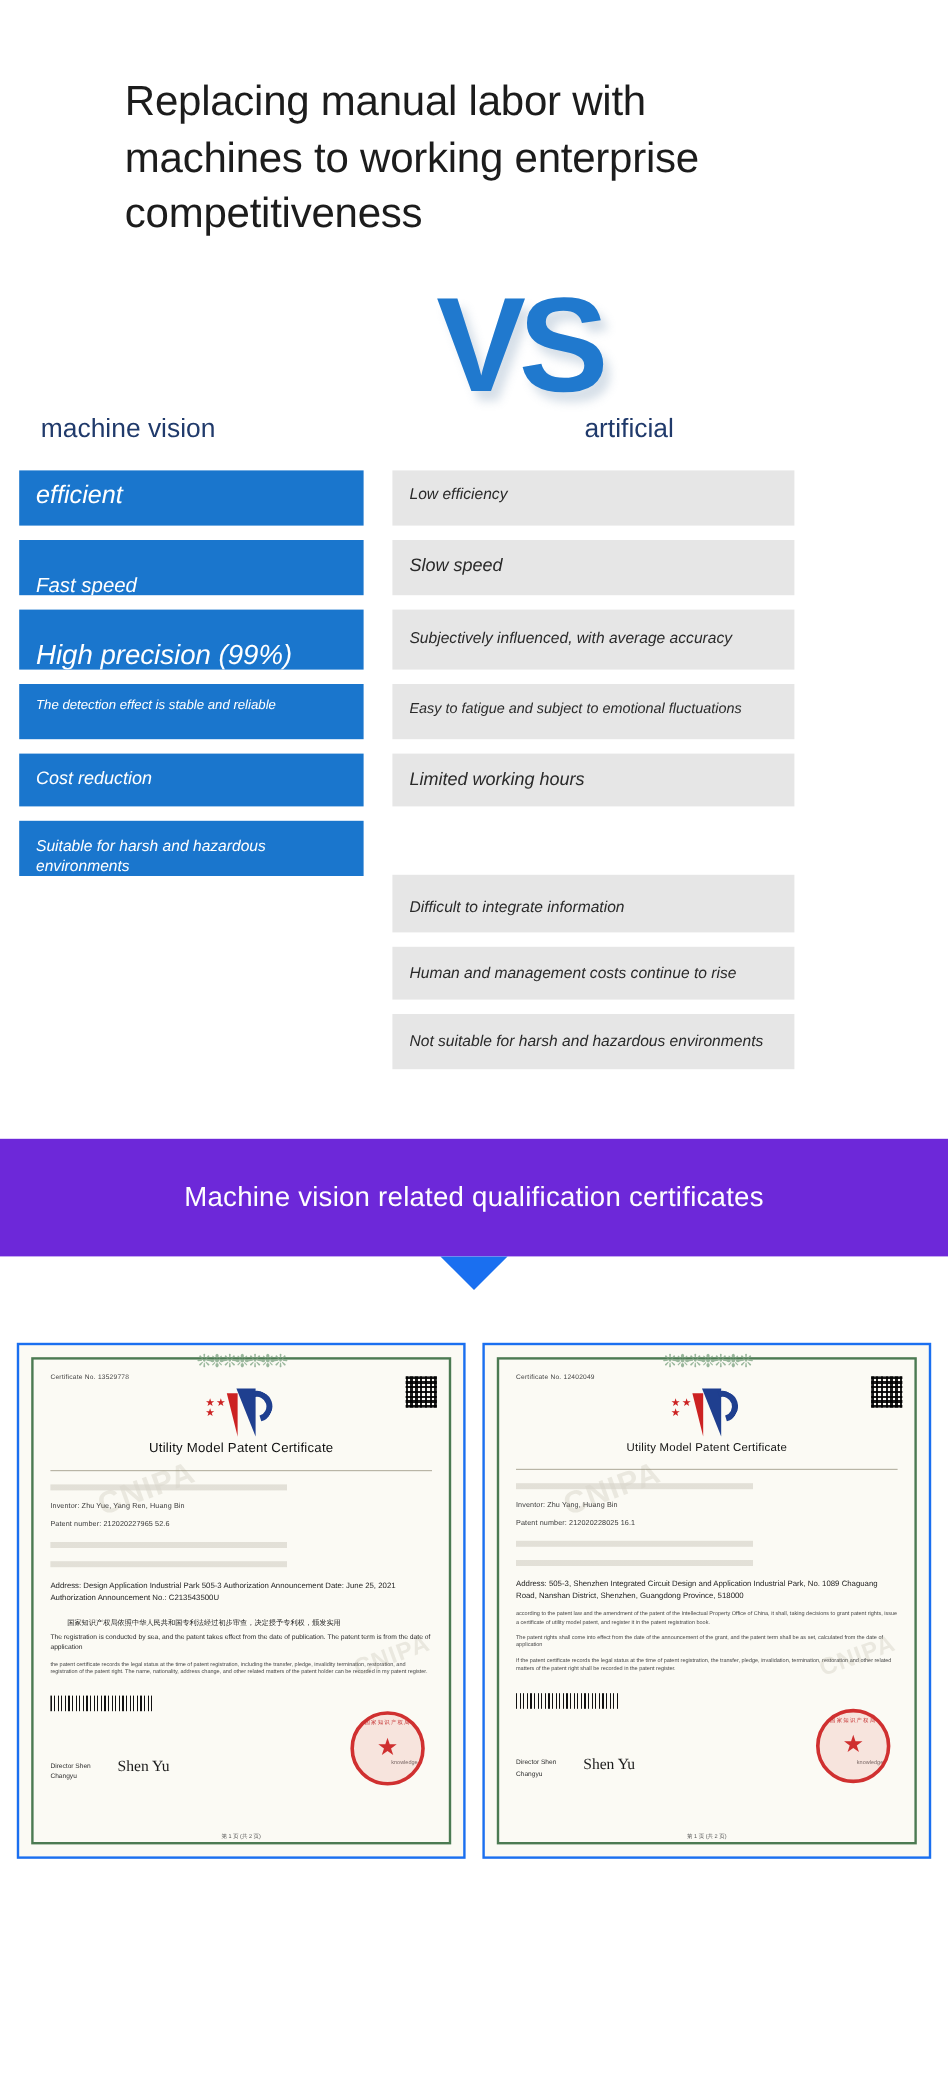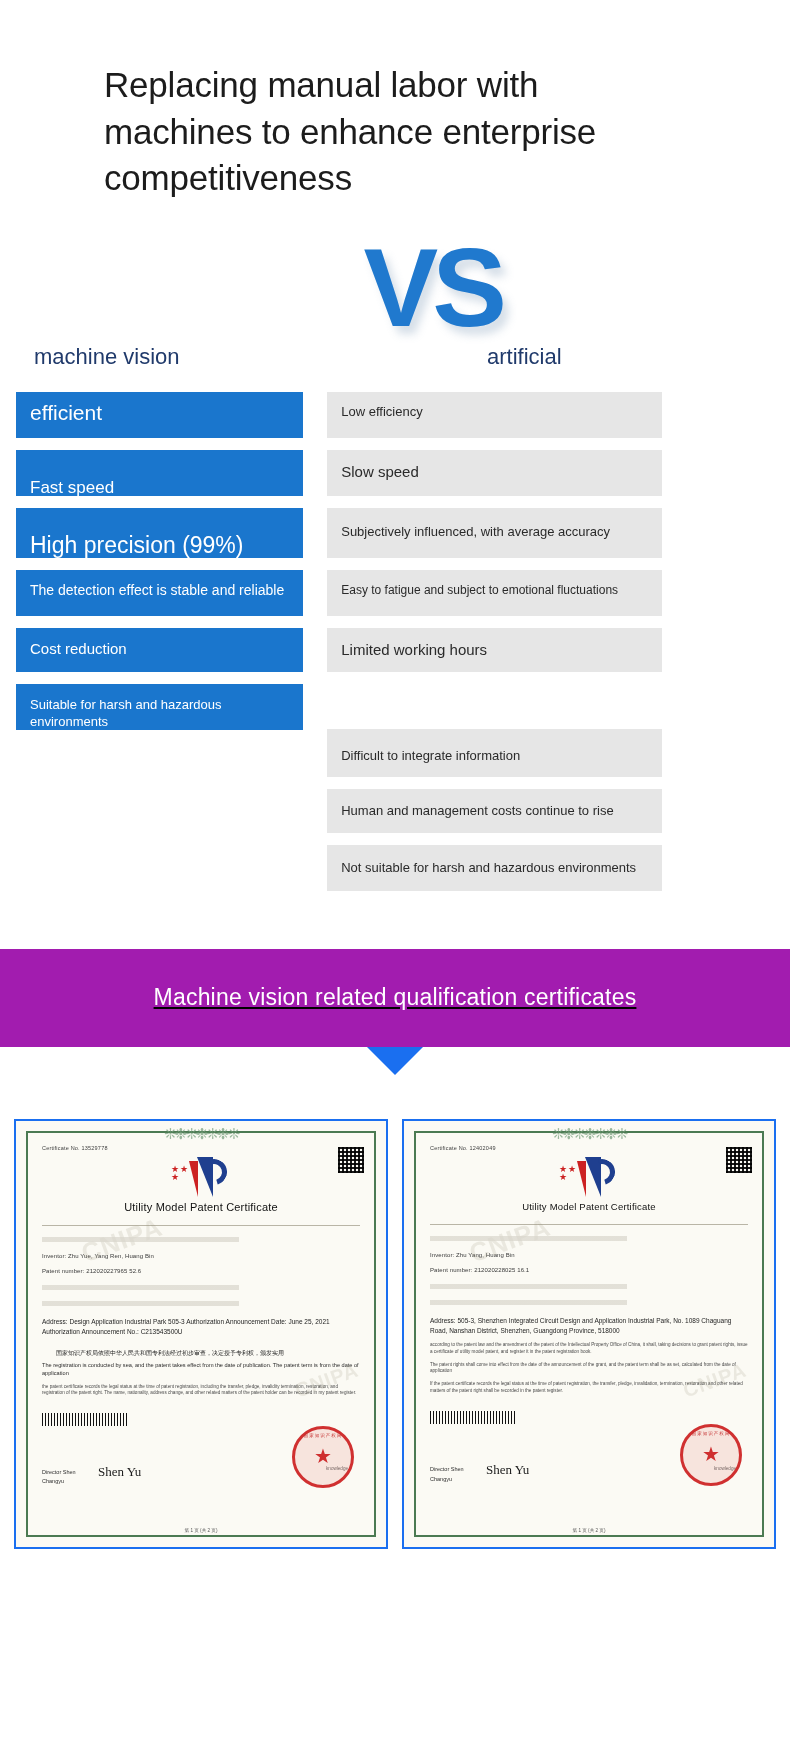--- a/index.html
+++ b/index.html
@@ -53,20 +53,21 @@
   .vs-label.left  { left: 34px; }
   .vs-label.right { left: 487px; }
 
   
   .compare {
     width: 678px;
     padding: 0 16px;
     display: flex;
     gap: 24px;
     margin-top: 6px;
+    font-style: italic;
   }
   .col { display: flex; flex-direction: column; }
   .col-left  { width: 302px; }
   .col-right { width: 352px; }
 
   .cell {
     display: block;
     padding: 10px 12px 10px 14px;
     margin-bottom: 12px;
     line-height: 1.32;
@@ -77,44 +78,43 @@
     color: #ffffff;
   }
   .col-right .cell {
     background: #e6e6e6;
     color: #2a2a2a;
   }
   
   .h1 { height: 46px; font-size: 21px; padding-top: 7px; }
   .h2 { height: 46px; font-size: 17px; padding-top: 27px; }
   .h3 { height: 50px; font-size: 23px; padding-top: 22px; }
-  .h4 { height: 46px; font-size: 14px; padding-top: 11px; }
+  .h4 { height: 46px; font-size: 11px; padding-top: 11px; }
   .h5 { height: 44px; font-size: 15px; padding-top: 11px; }
   .h6 { height: 48px; font-size: 13px; padding-top: 9px; }
   .h7 { height: 44px; font-size: 15px; padding-top: 11px; }
   .h8 { height: 46px; font-size: 13px; padding-top: 12px; }
 
   .col-right .h1 { font-size: 13px; padding-top: 11px; }
   .col-right .h2 { font-size: 15px; padding-top: 12px; }
   .col-right .h3 { font-size: 13px; padding-top: 15px; }
   .col-right .h4 { font-size: 12px; padding-top: 13px; }
   .col-right .h5 { font-size: 15px; padding-top: 12px; }
   .col-right .h6 { font-size: 13px; padding-top: 18px; margin-top: 45px; }
   .col-right .h7 { font-size: 13px; padding-top: 13px; }
   .col-right .h8 { font-size: 13px; padding-top: 14px; }
 
   
   .banner-zone { margin-top: 46px; position: relative; }
   .banner {
     height: 98px;
-    background: #a21caf;
+    background: #6d28d9;
     display: flex;
     align-items: center;
     justify-content: center;
-    text-decoration: underline;
   }
   .banner-text {
     color: #ffffff;
     font-size: 23px;
     letter-spacing: 0.2px;
   }
   .banner-arrow {
     width: 0; height: 0;
     margin: 0 auto;
     border-left: 28px solid transparent;
@@ -288,21 +288,21 @@
     transform: rotate(-20deg);
     pointer-events: none;
   }
   .wm1 { left: 52px; top: 92px; }
   .wm2 { right: 14px; top: 236px; font-size: 20px; }
 </style>
 </head>
 <body>
 
 <div class="headline-wrap">
-  <h1 class="headline">Replacing manual labor with machines to enhance enterprise competitiveness</h1>
+  <h1 class="headline">Replacing manual labor with machines to working enterprise competitiveness</h1>
 </div>
 
 <div class="vs-band">
   <div class="vs-label left">machine vision</div>
   <div class="vs-mark">VS</div>
   <div class="vs-label right">artificial</div>
 </div>
 
 <div class="compare">
   <div class="col col-left">

